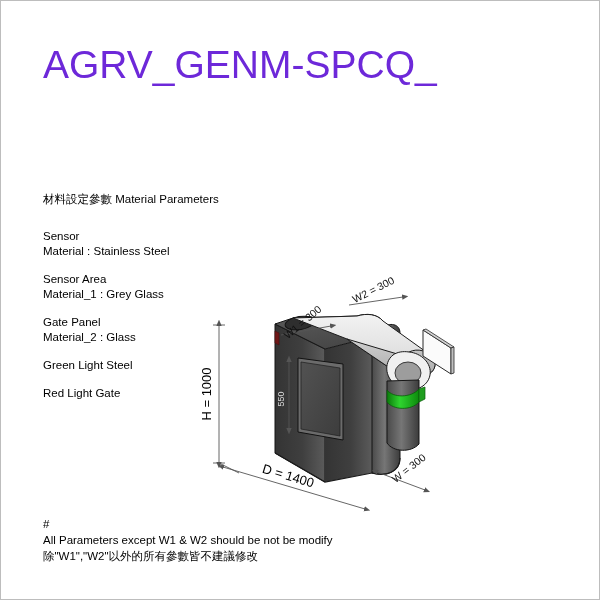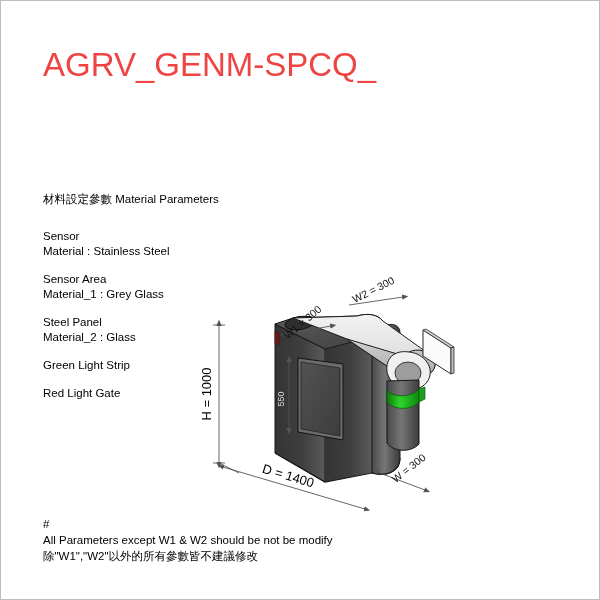--- a/index.html
+++ b/index.html
@@ -20,26 +20,26 @@
   }
 
   
   #title-block {
     position: absolute;
     left: 42px;
     top: 44px;
     width: 545px;
   }
   .title-line {
-    font-size: 33px;
+    font-size: 39px;
     line-height: 40px;
     font-weight: 400;
     letter-spacing: 0px;
     white-space: nowrap;
-    color: #ef4444;
+    color: #6d28d9;
   }
 
   
   #materials {
     position: absolute;
     left: 42px;
     top: 190px;
     width: 220px;
   }
   .mat-heading {
@@ -118,26 +118,26 @@
       <div class="mat-name">Sensor</div>
       <div class="mat-value">Material :  Stainless Steel</div>
     </div>
 
     <div class="mat-group">
       <div class="mat-name">Sensor Area</div>
       <div class="mat-value">Material_1 :  Grey Glass</div>
     </div>
 
     <div class="mat-group">
-      <div class="mat-name">Steel Panel</div>
+      <div class="mat-name">Gate Panel</div>
       <div class="mat-value">Material_2 :  Glass</div>
     </div>
 
     <div class="mat-group">
-      <div class="mat-name">Green Light Strip</div>
+      <div class="mat-name">Green Light Steel</div>
     </div>
 
     <div class="mat-group">
       <div class="mat-name">Red Light Gate</div>
     </div>
   </div>
 
   <div id="notes">
     <div class="note-line">#</div>
     <div class="note-line">All Parameters except W1 &amp; W2 should be not be modify</div>

